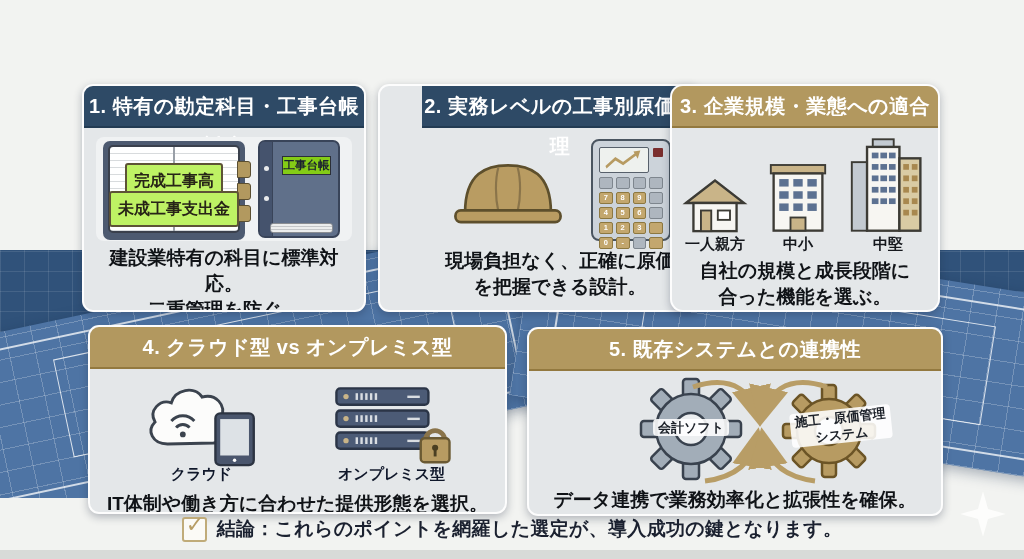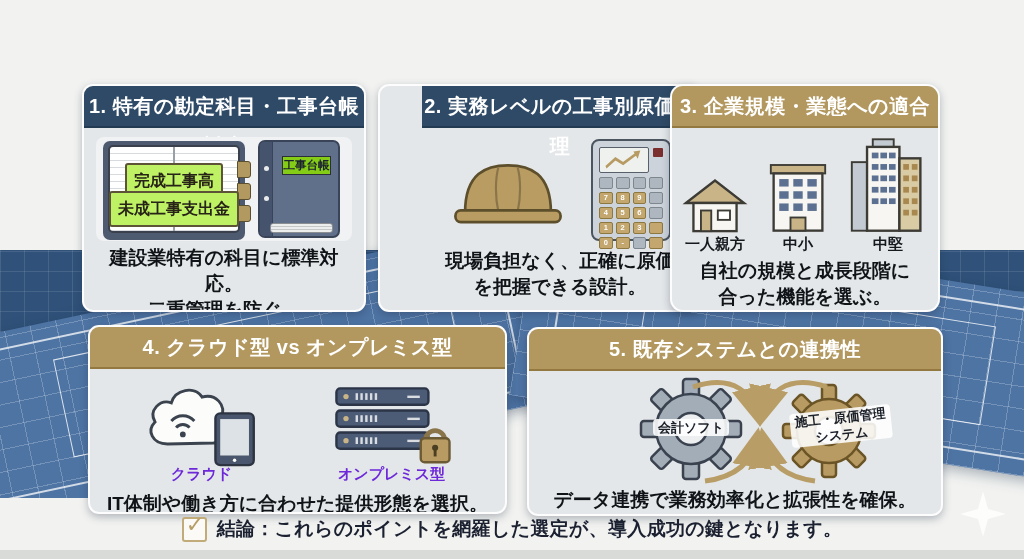--- a/index.html
+++ b/index.html
@@ -93,21 +93,21 @@
   .key-gray{background:#aeb6bf;border:1px solid #7e868e;}
 
   
   .panel3{margin-top:8px;display:flex;align-items:flex-end;justify-content:center;gap:20px;height:118px;}
   .bld-col{display:flex;flex-direction:column;align-items:center;gap:2px;}
   .bld-label{font-size:15px;font-weight:bold;color:#15181d;}
 
   
   .panel4{margin-top:6px;display:flex;align-items:flex-start;justify-content:center;gap:56px;height:112px;}
   .c4-col{display:flex;flex-direction:column;align-items:center;}
-  .c4-label{font-size:15px;font-weight:bold;color:#6d28d9;margin-top:-2px;}
+  .c4-label{font-size:15px;font-weight:bold;color:#0f172a;margin-top:-2px;}
 
   
   .gears{position:relative;height:108px;width:100%;margin-top:4px;flex:0 0 auto;}
   .gear-left{position:absolute;left:110px;top:2px;}
   .gear-right{position:absolute;left:252px;top:8px;}
   .gear-arrows{position:absolute;left:146px;top:-2px;}
   .gear-label{position:absolute;z-index:3;background:rgba(255,255,255,.88);border-radius:4px;
     padding:0 5px;font-size:13px;font-weight:bold;color:#1b2028;white-space:nowrap;line-height:17px;}
   .gl{left:162px;top:44px;transform:translateX(-50%);}
   .gr{left:312px;top:34px;transform:translateX(-50%) rotate(-6deg);text-align:center;}

